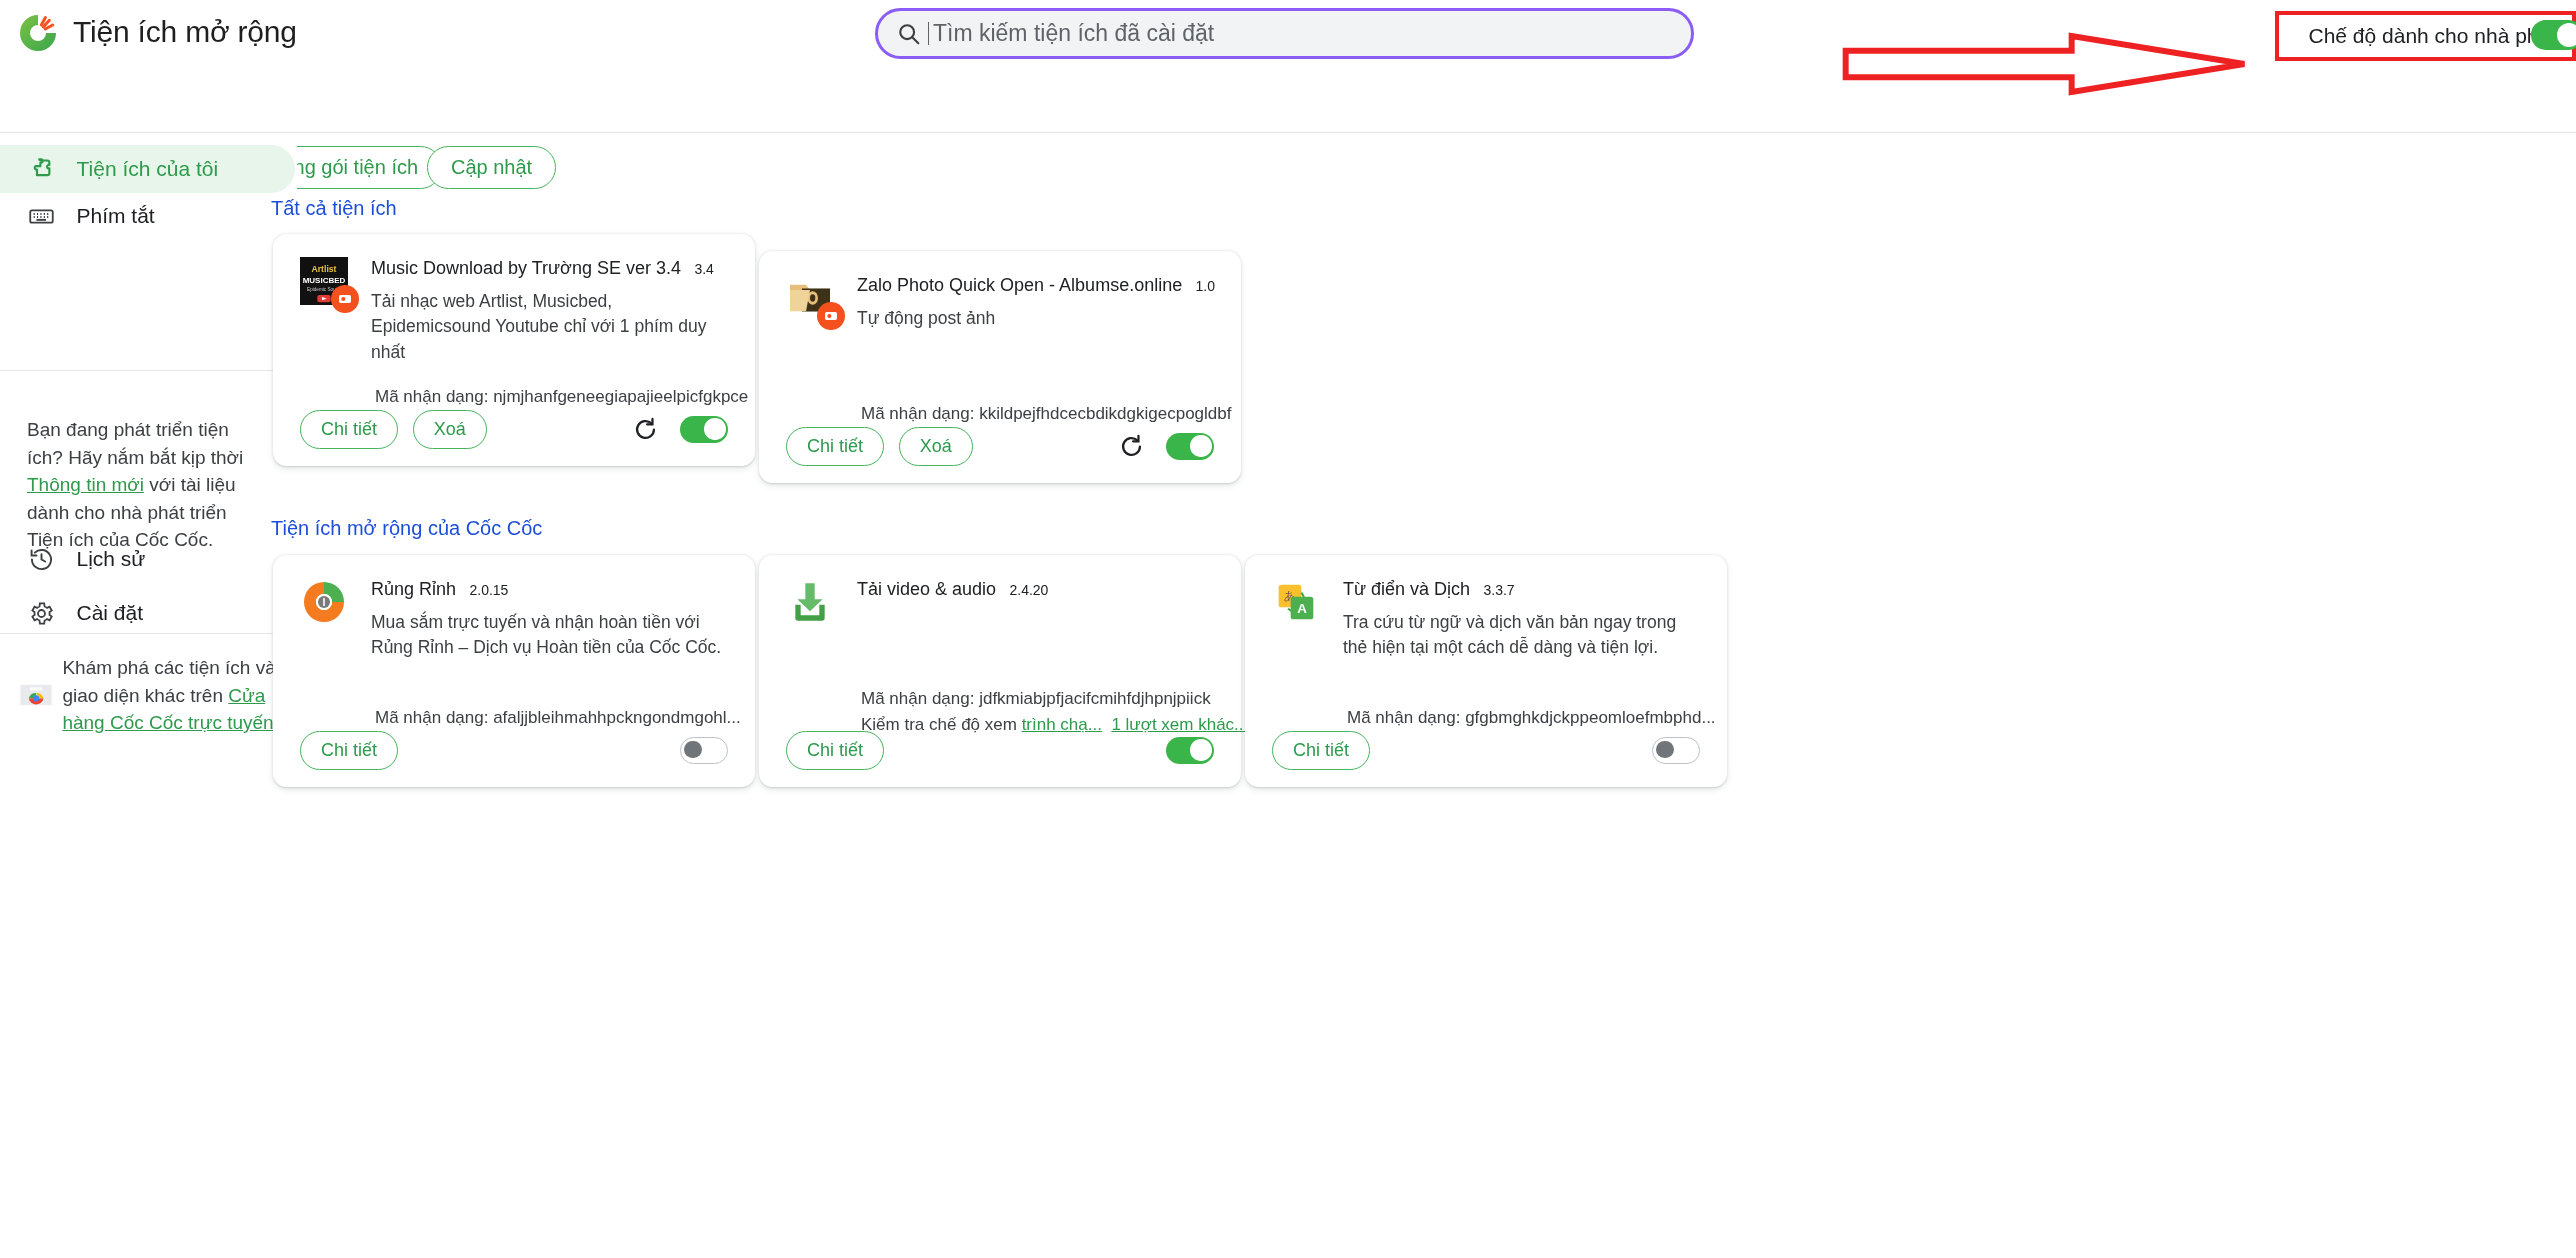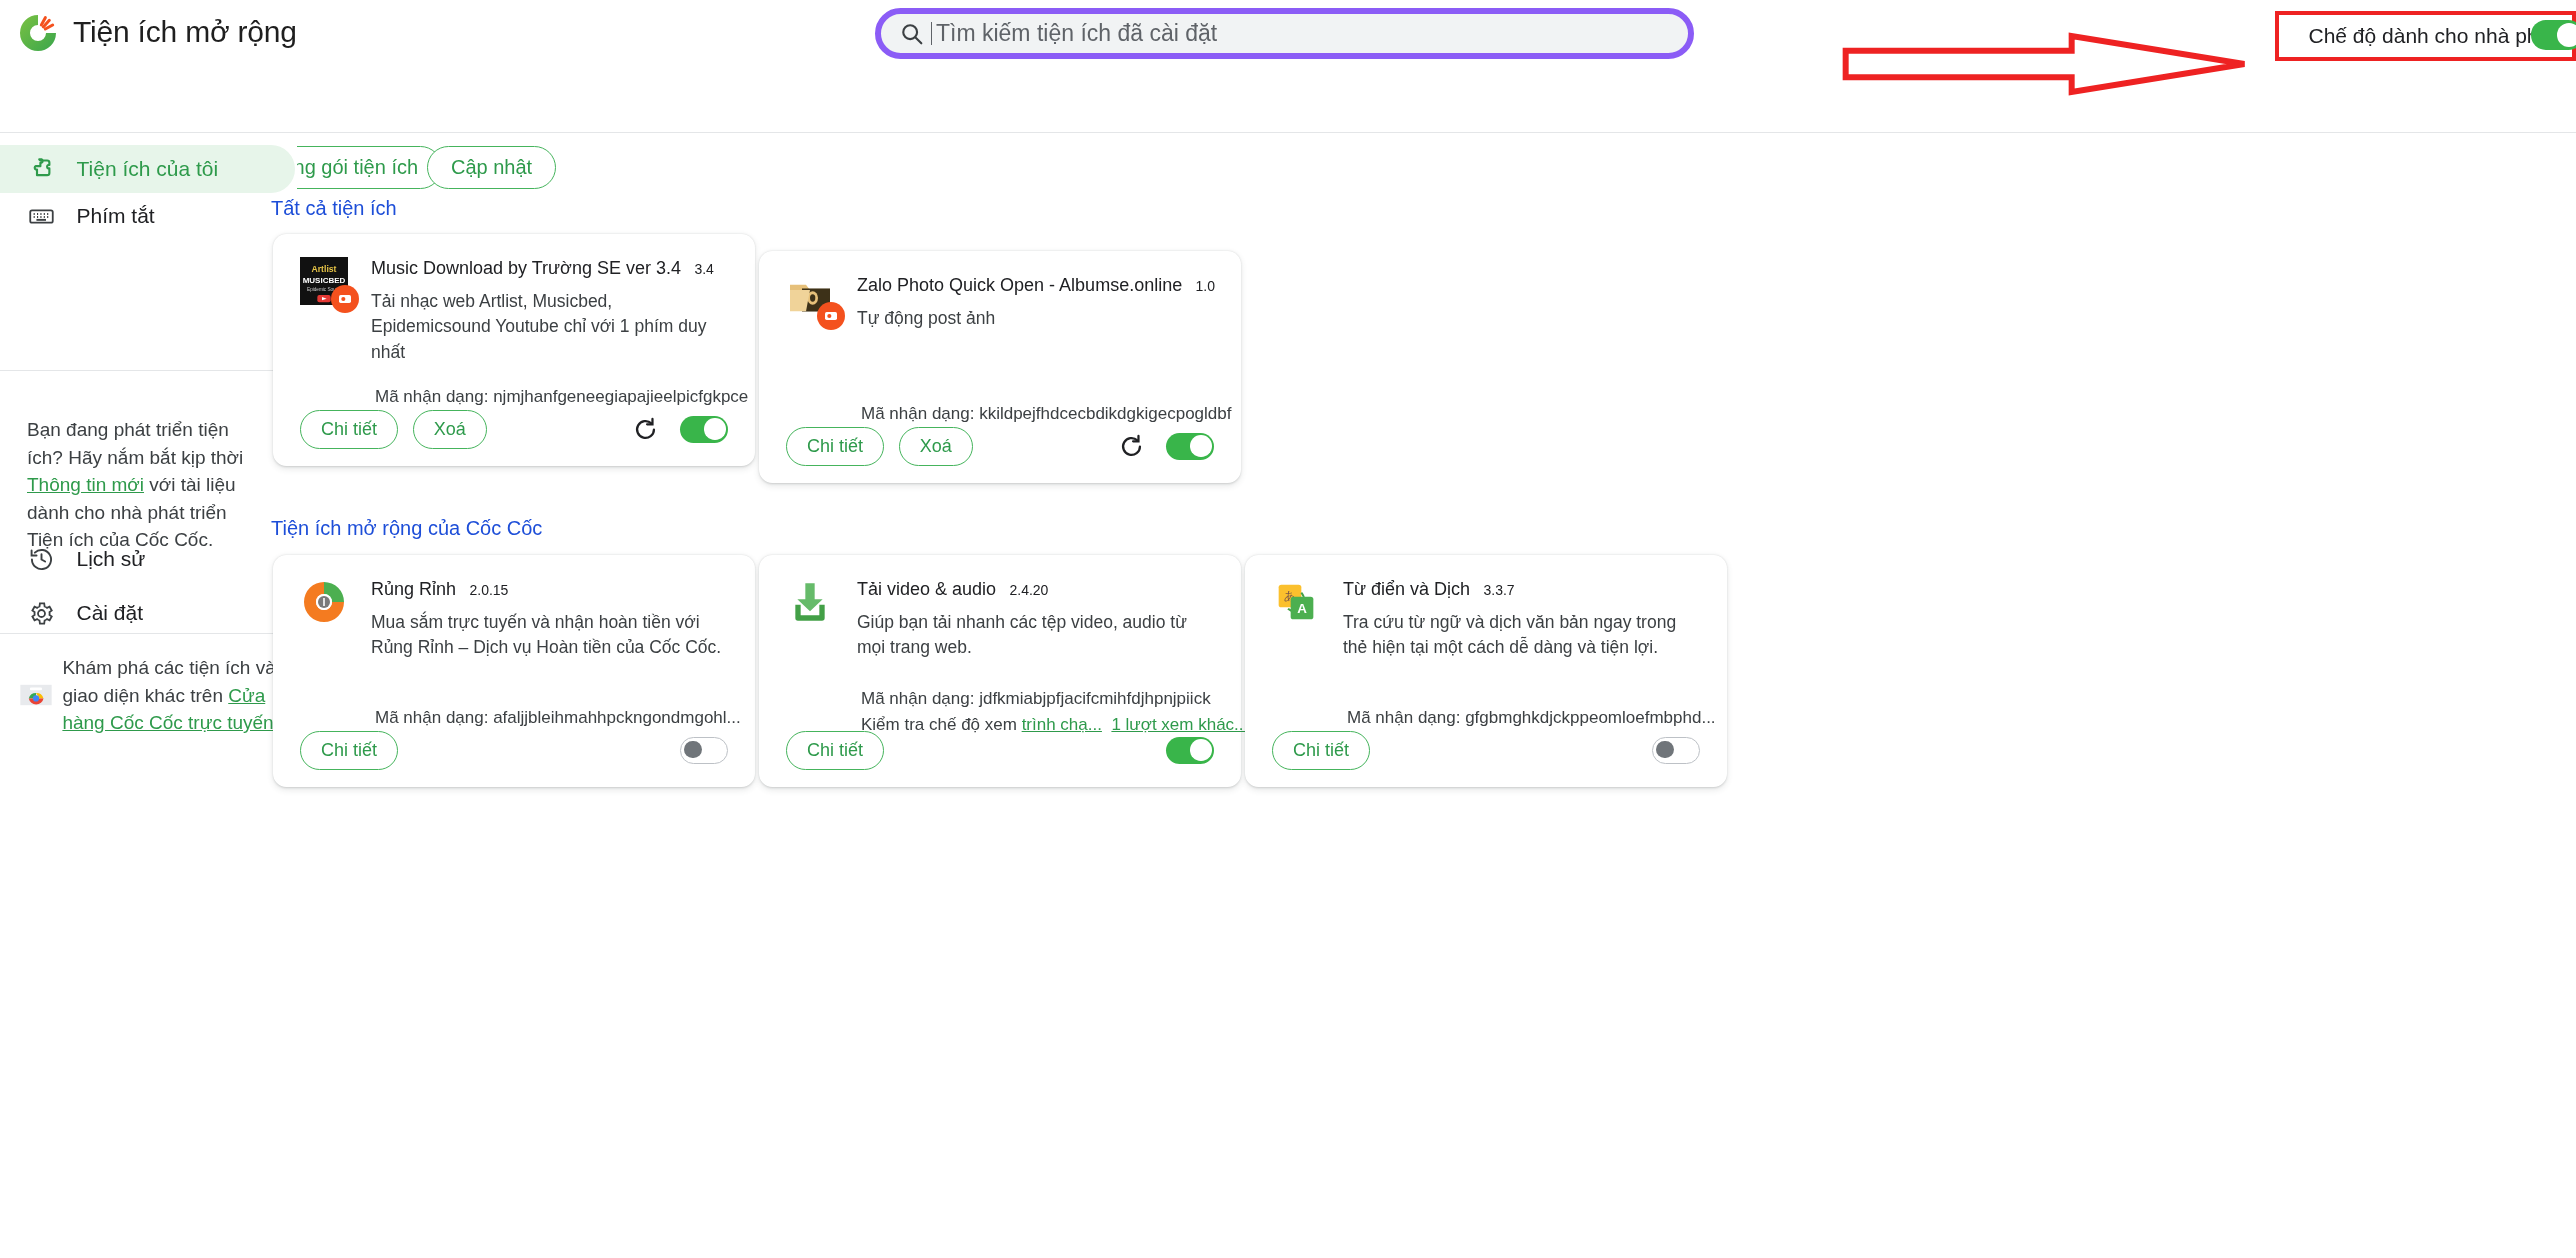--- a/index.html
+++ b/index.html
@@ -23,21 +23,21 @@
   .page-title {
     position: absolute; left: 73px; top: 14.8px;
     font-size: 30px; color: #1f1f1f; font-weight: 400;
     letter-spacing: -0.2px; white-space: nowrap;
   }
 
   .search-wrap {
     position: absolute; left: 875px; top: 8px;
     width: 819px; height: 51px;
     background: #f1f3f4;
-    border: 6px solid #8b5cf6;
+    border: 3px solid #8b5cf6;
     border-radius: 27px;
     display: flex; align-items: center;
     padding: 0 17.5px;
   }
   .search-icon { width: 25.5px; height: 25.5px; flex: 0 0 25.5px; margin-right: 6.7px; }
   .search-caret {
     width: 1.3px; height: 23px; background: #5f6368; margin-right: 4px;
   }
   .search-placeholder {
     font-size: 23px; color: #5f6368; white-space: nowrap;
@@ -506,21 +506,20 @@
           <path d="M29 8h14v24h12L36 50 17 32h12z" fill="#66bb6a"></path>
           <path d="M14 40v20a4 4 0 0 0 4 4h36a4 4 0 0 0 4-4V40h-8v16H22V40z" fill="#43a047"></path>
         </svg>
       </span>
     </div>
     <div class="card-body">
       <div class="card-title-row">
         <span class="card-title">Tải video &amp; audio</span>
         <span class="card-version">2.4.20</span>
       </div>
-      <div class="card-desc">Giúp bạn tải nhanh các tệp video, audio từ mọi trang web.</div>
     </div>
   </div>
   <div class="card-id" style="top:134px">Mã nhận dạng: jdfkmiabjpfjacifcmihfdjhpnjpiick</div>
   <div class="card-id-line2" style="top:160px"><span>Kiểm tra chế độ xem </span><a>trình chạ...</a><span>&nbsp; </span><a>1 lượt xem khác...</a></div>
   <div class="card-footer">
     <button class="btn-pill">Chi tiết</button>
     <span class="footer-spacer"></span>
     <span class="toggle on">
         <span class="knob"></span>
       </span>

